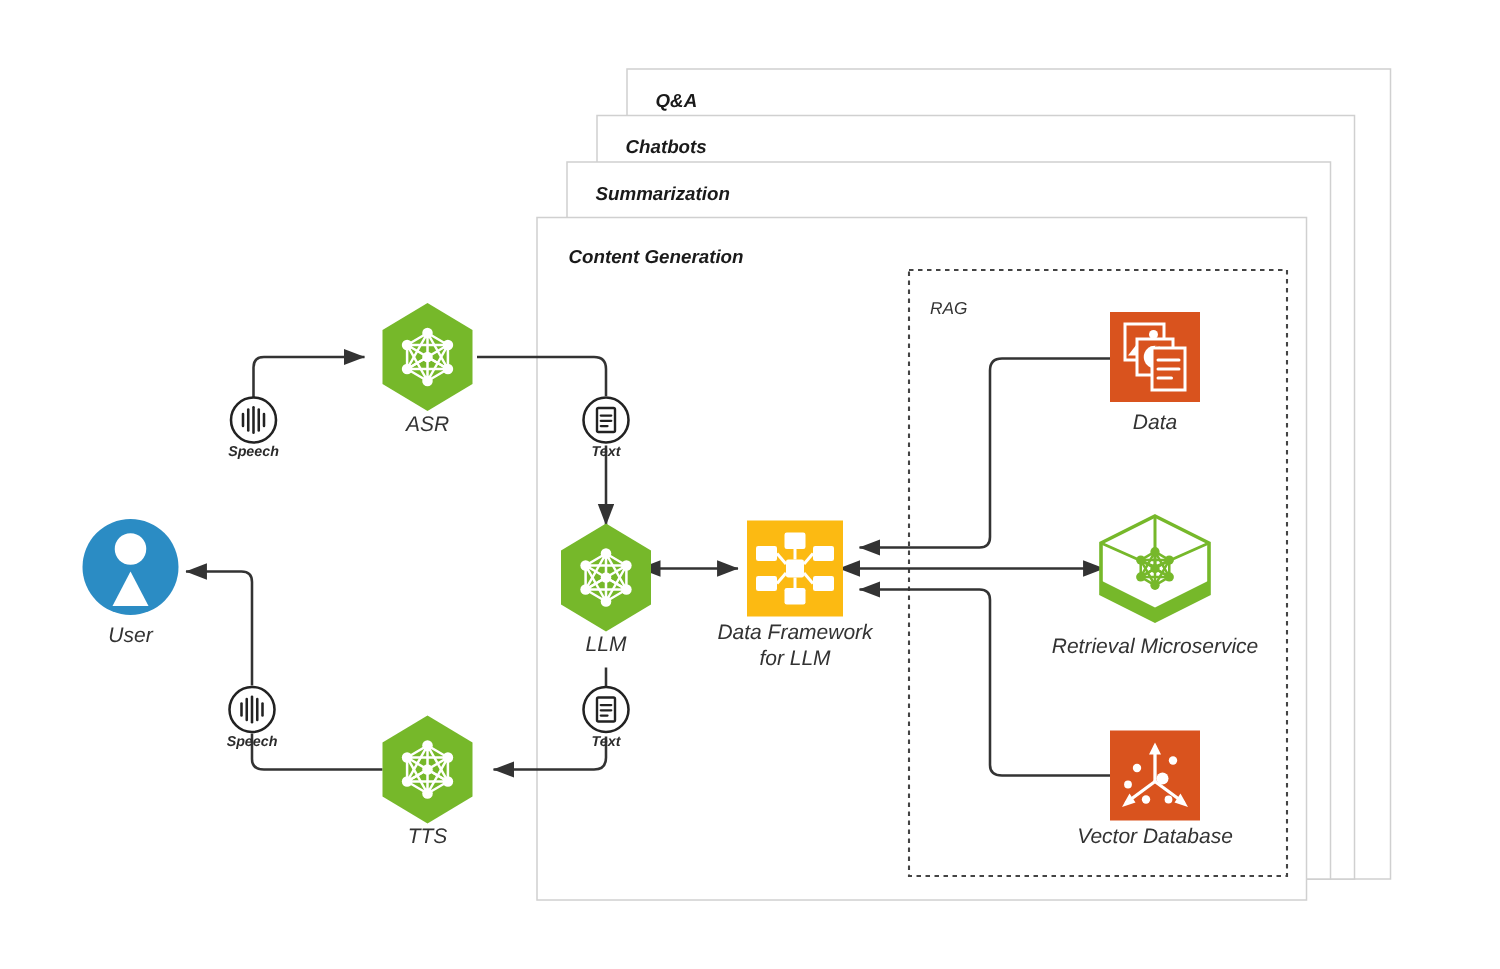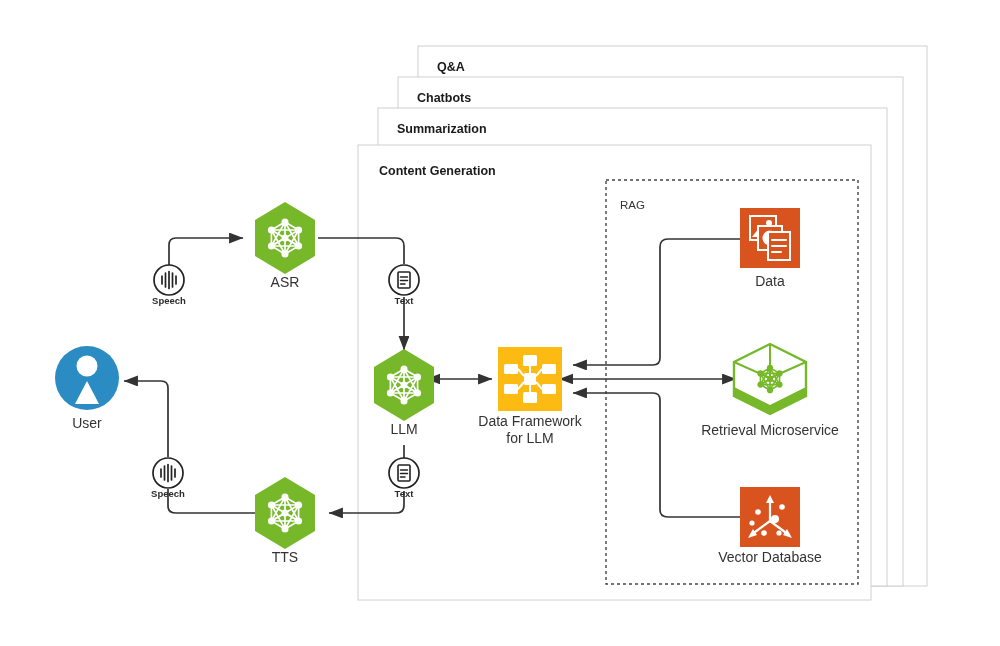--- a/index.html
+++ b/index.html
@@ -3,21 +3,21 @@
 <meta charset="utf-8">
 <style>
   html,body{margin:0;padding:0;}
   body{
     width:1000px;height:646px;
     background:#ffffff;
     font-family:"Liberation Sans", sans-serif;
     overflow:hidden;
     position:relative;
   }
-  #stage{position:absolute;left:0;top:0;width:1000px;height:646px;}
+  #stage{position:absolute;left:0;top:0;width:1000px;height:646px;font-style:italic;}
   svg{display:block;}
   .card-title{
     font-family:"Liberation Sans", sans-serif;
     font-weight:bold;
     font-size:12.5px;
     fill:#1a1a1a;
   }
   .rag-title{
     font-family:"Liberation Sans", sans-serif;
     font-size:11.5px;

